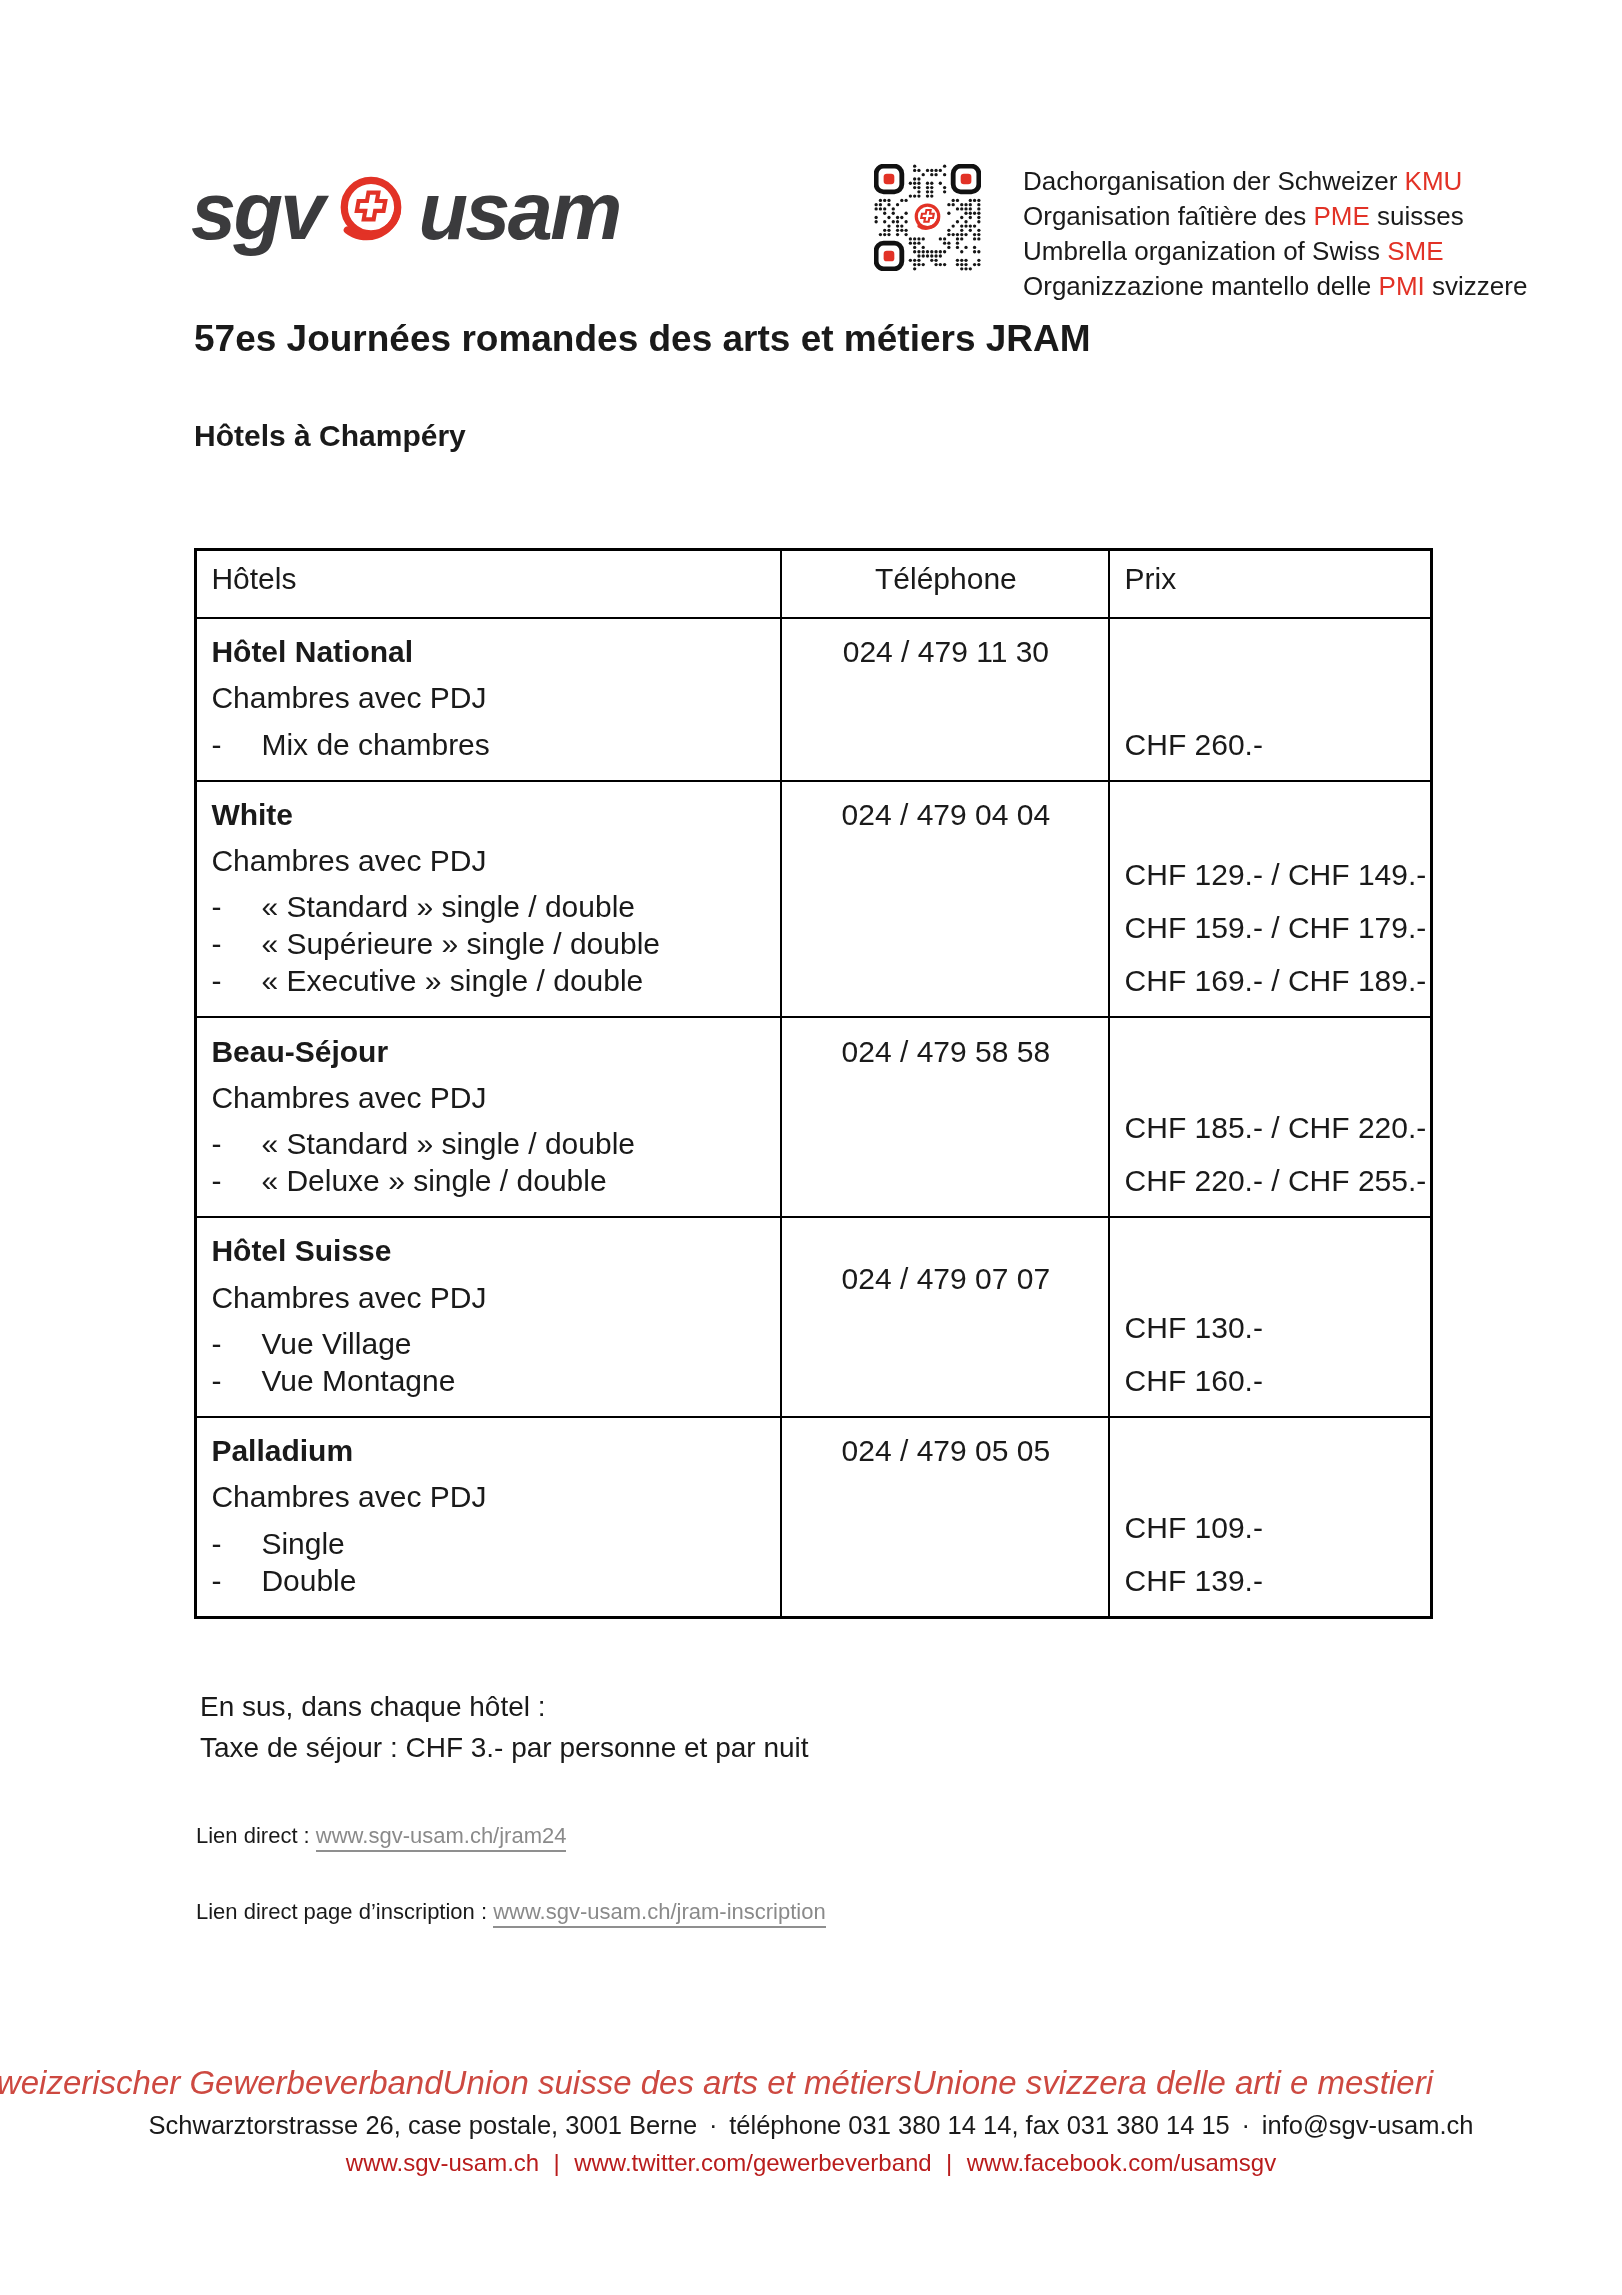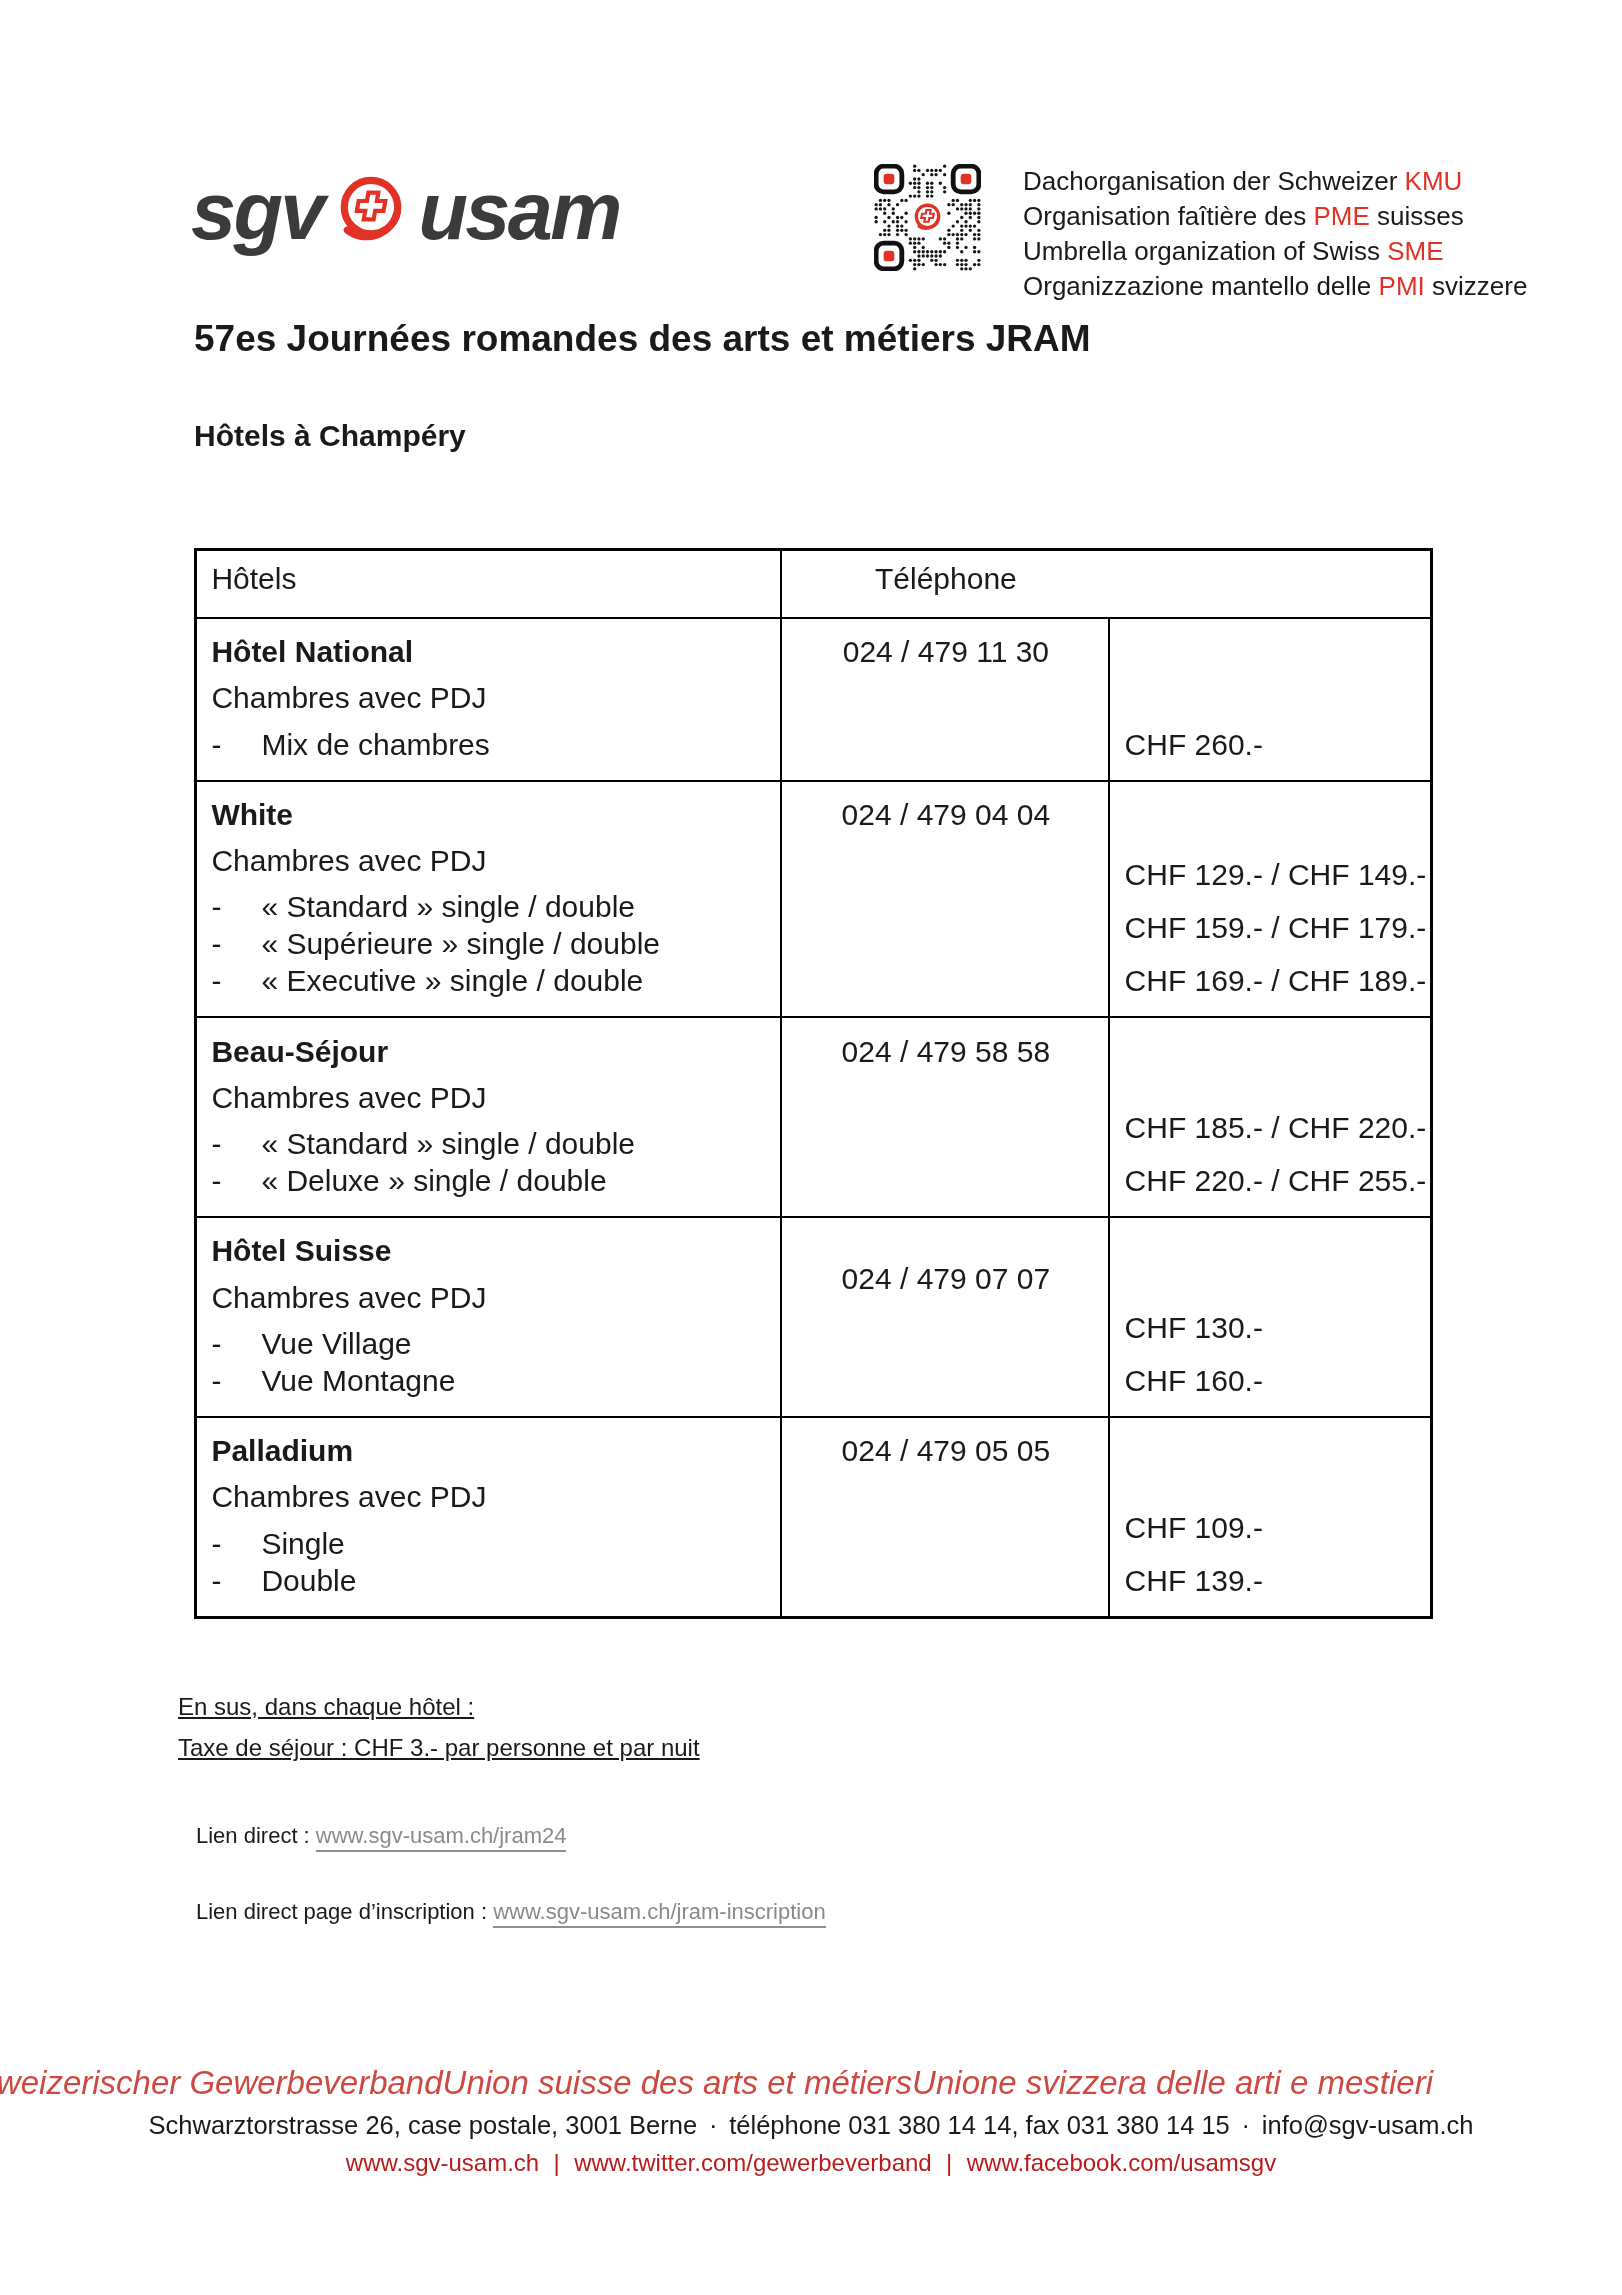--- a/index.html
+++ b/index.html
@@ -28,21 +28,21 @@
   .c3{border-left:2.6px solid #000;display:flex;flex-direction:column;justify-content:flex-end;}
   .header-row .cell{padding-top:9.2px;padding-bottom:19.6px;}
   .header-row .c3{display:block;text-align:left;}
   .hotel-name{font-weight:bold;margin-bottom:9.2px;}
   .room-note{margin-bottom:9.2px;}
   .item{display:flex;}
   .item .dash{width:50px;flex:none;}
   .phone-low{padding-top:42px;}
   .price-line{white-space:nowrap;margin-top:16px;}
   
-  .notes{position:absolute;left:178px;top:1686px;font-size:24px;line-height:41px;text-decoration:underline;}
+  .notes{position:absolute;left:200px;top:1686px;font-size:28px;line-height:41px;}
   .link-line{position:absolute;left:196px;font-size:22px;}
   .link-line.l1{top:1823px;}
   .link-line.l2{top:1899px;}
   .doc-link{color:#8a8a8a;border-bottom:2.6px solid #8f8f8f;padding-bottom:2px;cursor:pointer;text-decoration:none;}
   
   .footer-orgs{position:absolute;left:194px;top:2064px;width:1239px;display:flex;
     justify-content:flex-end;color:#cd4941;font-size:33px;white-space:nowrap;font-style:italic;}
   .footer-address{position:absolute;left:0;top:2111px;width:100%;text-align:center;font-size:25.5px;color:#1a1a1a;}
   .footer-web{position:absolute;left:0;top:2149px;width:100%;text-align:center;font-size:24px;color:#b91c1c;}
   .sep-dot{margin:0 11.8px;}
@@ -265,20 +265,21 @@
       </div>
   </div>
 
   <div class="title">57es Journées romandes des arts et métiers JRAM</div>
   <div class="subtitle">Hôtels à Champéry</div>
 
   <div class="hotel-table" id="hotel-table">
       <div class="trow header-row">
         <div class="cell c1">Hôtels</div>
         <div class="cell c2">Téléphone</div>
+        <div class="cell c3">Prix</div>
       </div>
       <div class="trow">
         <div class="cell c1">
           <div class="hotel-name">Hôtel National</div>
           <div class="room-note">Chambres avec PDJ</div>
           <div class="item">
             <span class="dash">-</span>
             <span>Mix de chambres</span>
           </div>
         </div>

